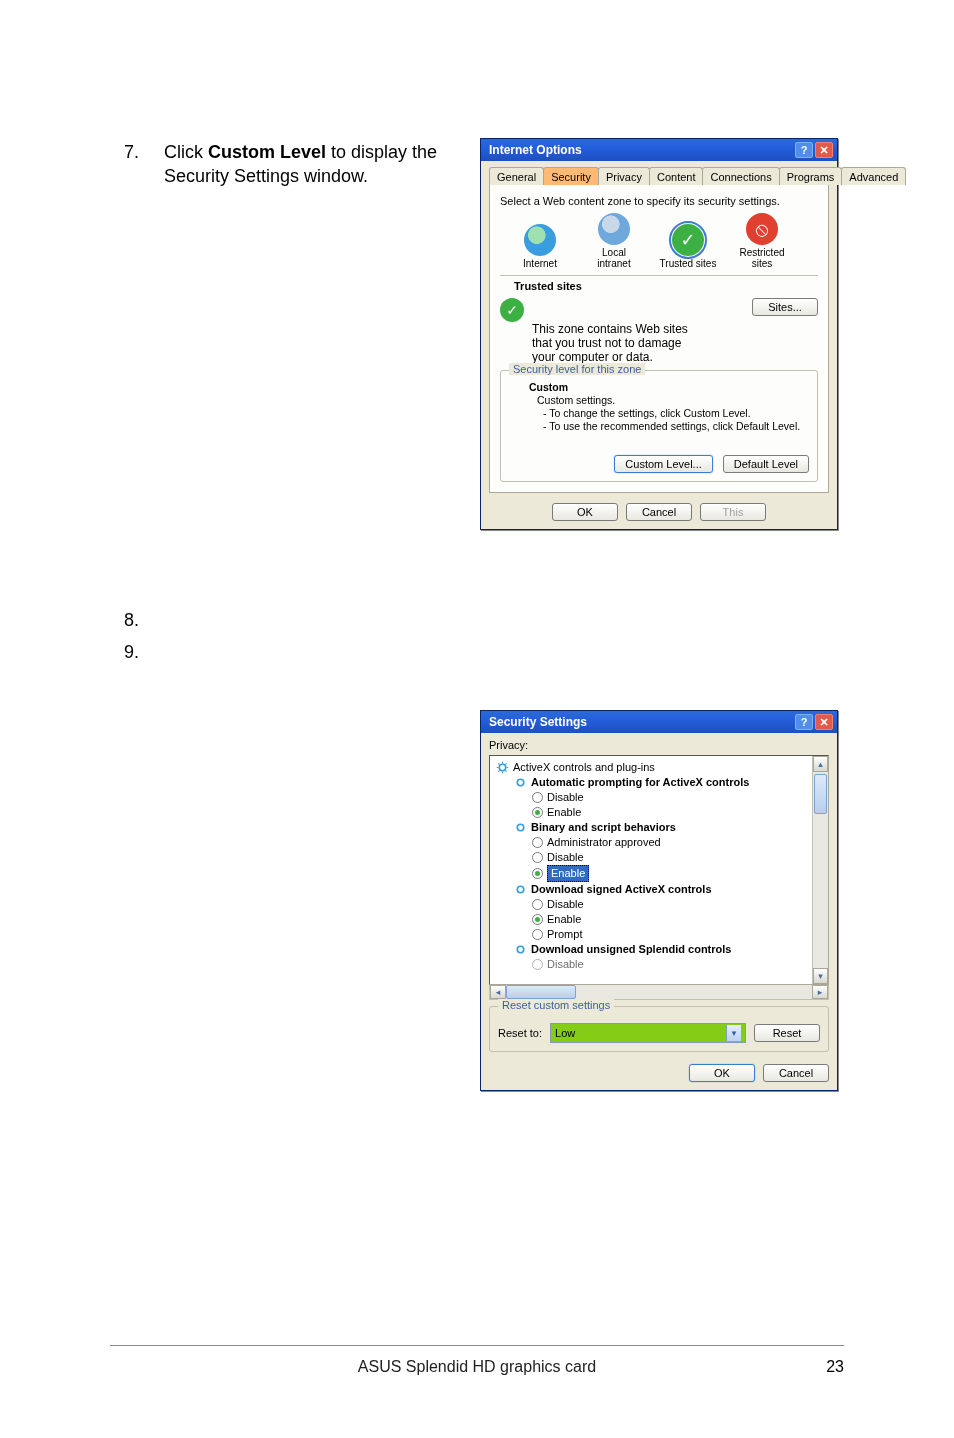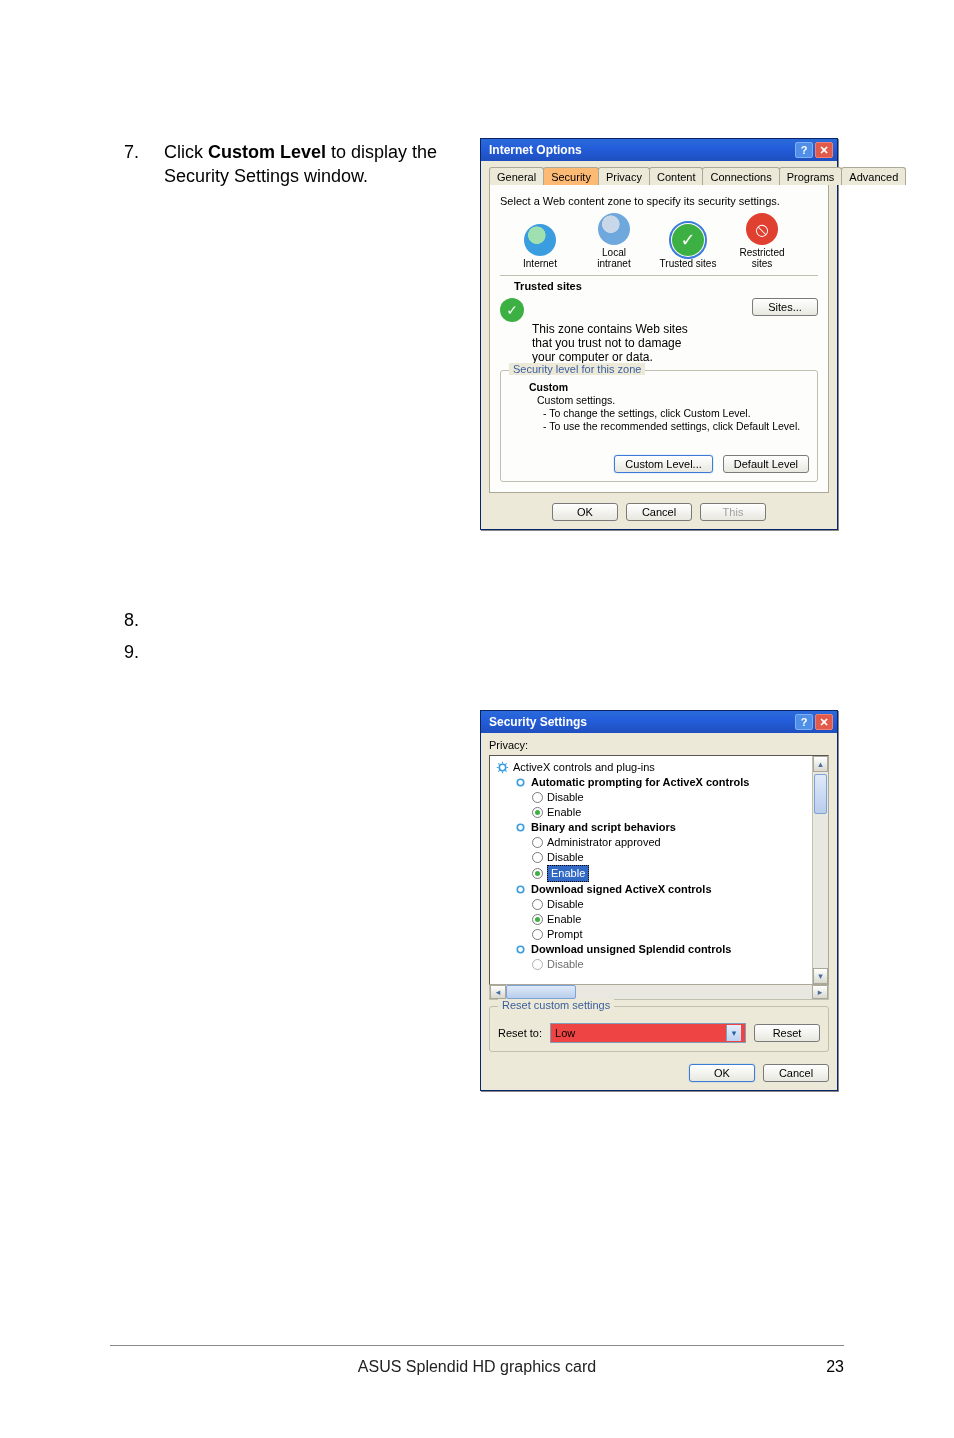--- a/index.html
+++ b/index.html
@@ -145,21 +145,21 @@
   .tree-node.l1{padding-left:4px;}
   .tree-node.l2{padding-left:22px;font-weight:bold;}
   .tree-node.l3{padding-left:40px;}
   .gear{width:13px;height:13px;display:inline-flex;align-items:center;justify-content:center;background:#fff;}
   .gear svg{width:13px;height:13px;}
   .radio{width:11px;height:11px;border:1px solid #7a7a7a;border-radius:50%;display:inline-block;position:relative;}
   .radio.sel::after{content:"";position:absolute;inset:2px;border-radius:50%;background:#3cb043;}
   .hl{background:#316ac5;color:#fff;padding:0 3px;border:1px dotted #000;}
   .rc-row{display:flex;align-items:center;gap:8px;margin-top:6px;}
   .rc-row label{font-size:11px;}
-  .combo{flex:1;display:flex;border:1px solid #7f9db9;background:#ef4444;height:20px;align-items:center;padding:0 4px;font-size:11px;}
+  .combo{flex:1;display:flex;border:1px solid #7f9db9;background:#84cc16;height:20px;align-items:center;padding:0 4px;font-size:11px;}
   .combo .dd{margin-left:auto;width:15px;height:16px;background:linear-gradient(#e6eefc,#bcd2f0);border-left:1px solid #7f9db9;display:flex;align-items:center;justify-content:center;font-size:9px;color:#2a5fa0;}
   .ok-row{display:flex;justify-content:flex-end;gap:8px;margin-top:12px;}
   .settings-lbl{font-size:11px;margin-bottom:4px;}
 </style>
 </head>
 <body>
 
 <div class="page">
 
   <div class="row block-top">

